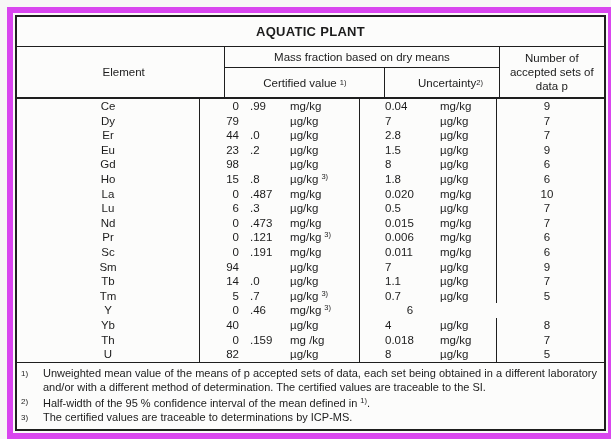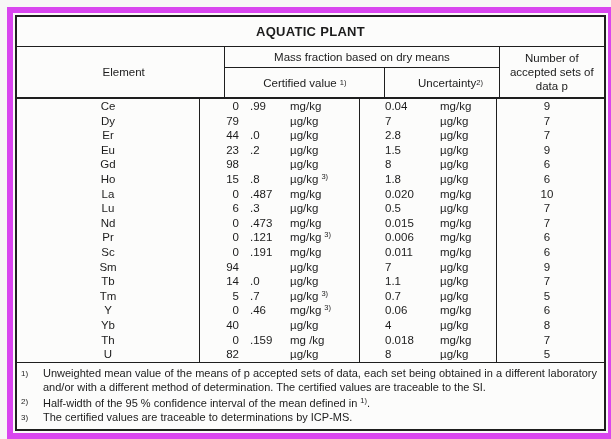--- a/index.html
+++ b/index.html
@@ -143,21 +143,20 @@
         </div>
         <div class="row">
           <div class="cel">Tm</div>
           <div class="cval"><span class="ni">5</span><span class="nf">.7</span><span class="unit">µg/kg</span><sup class="note">3)</sup></div>
           <div class="cunc"><span class="ni"></span><span class="nv">0.7</span><span class="unit">µg/kg</span></div>
           <div class="csets">5</div>
         </div>
         <div class="row">
           <div class="cel">Y</div>
           <div class="cval"><span class="ni">0</span><span class="nf">.46</span><span class="unit">mg/kg</span><sup class="note">3)</sup></div>
-          <div class="cunc"><span class="ni"></span><span class="nv">0.06</span><span class="unit">mg/kg</span></div>
           <div class="csets">6</div>
         </div>
         <div class="row">
           <div class="cel">Yb</div>
           <div class="cval"><span class="ni">40</span><span class="nf"></span><span class="unit">µg/kg</span></div>
           <div class="cunc"><span class="ni"></span><span class="nv">4</span><span class="unit">µg/kg</span></div>
           <div class="csets">8</div>
         </div>
         <div class="row">
           <div class="cel">Th</div>

